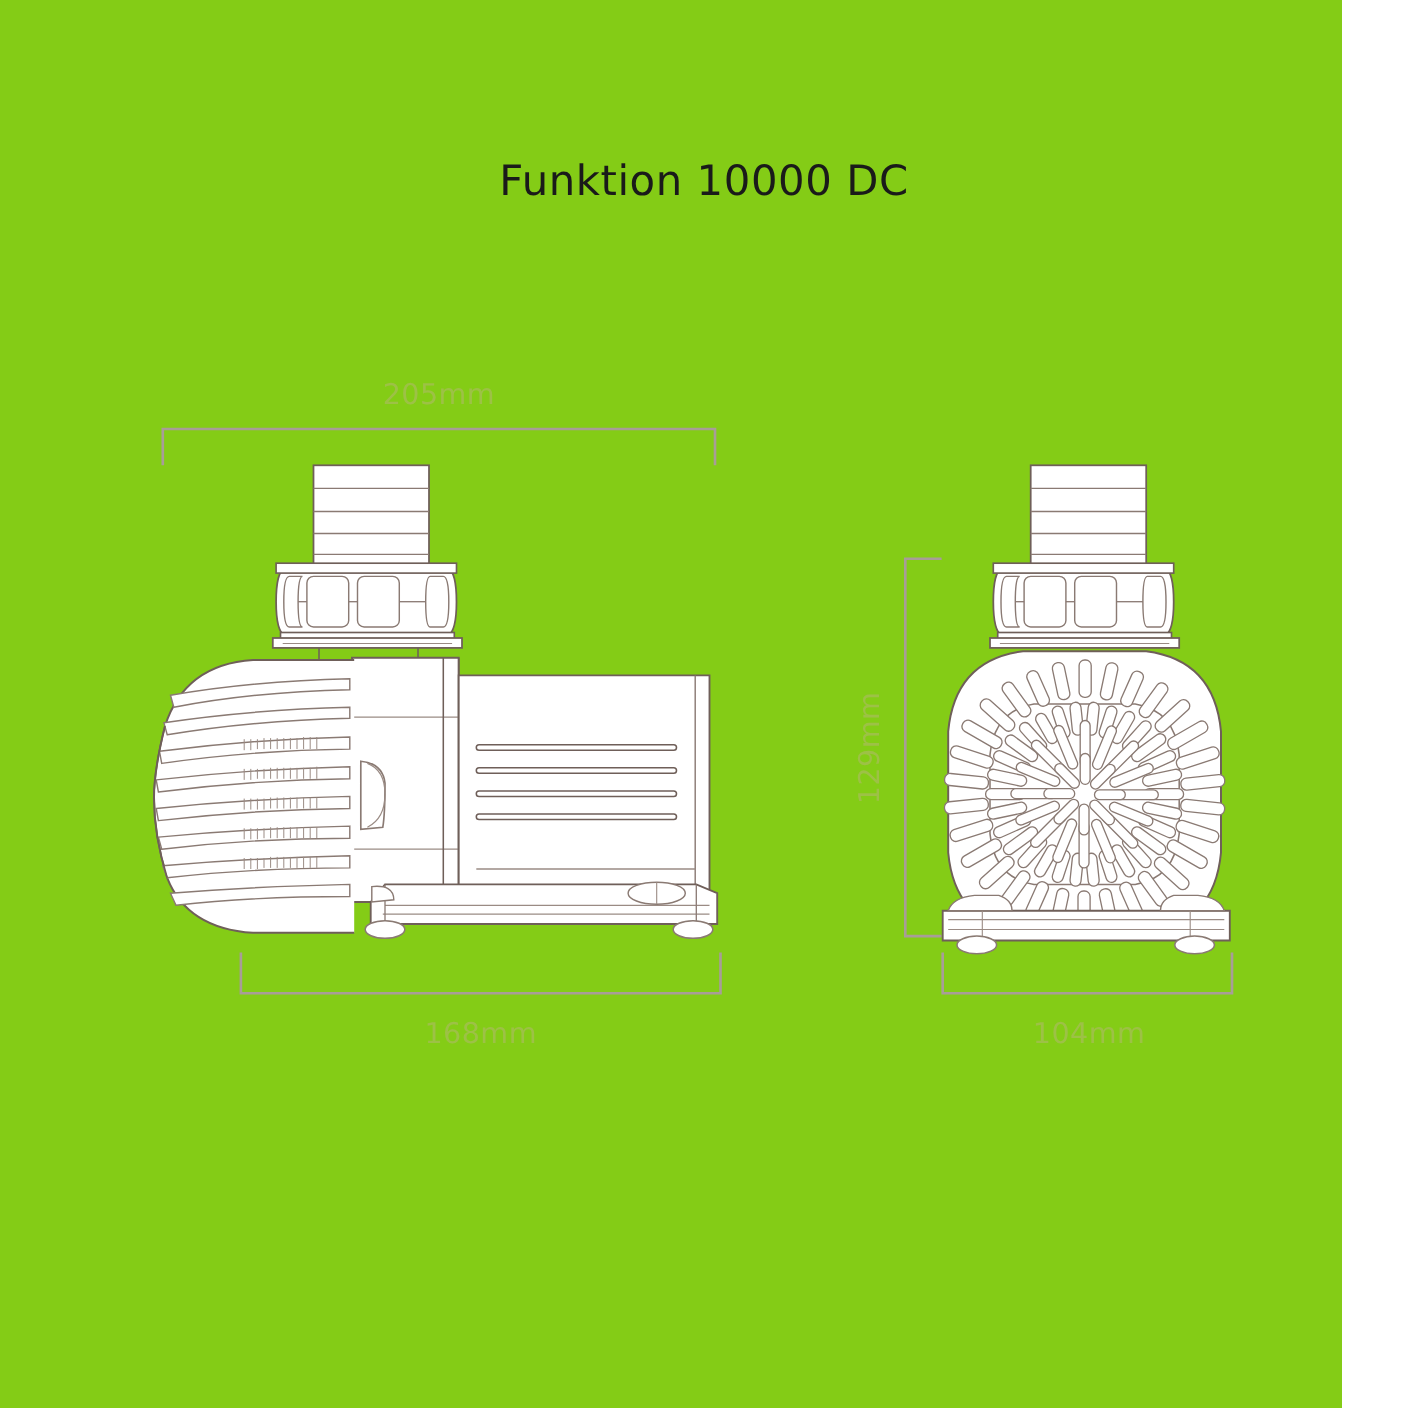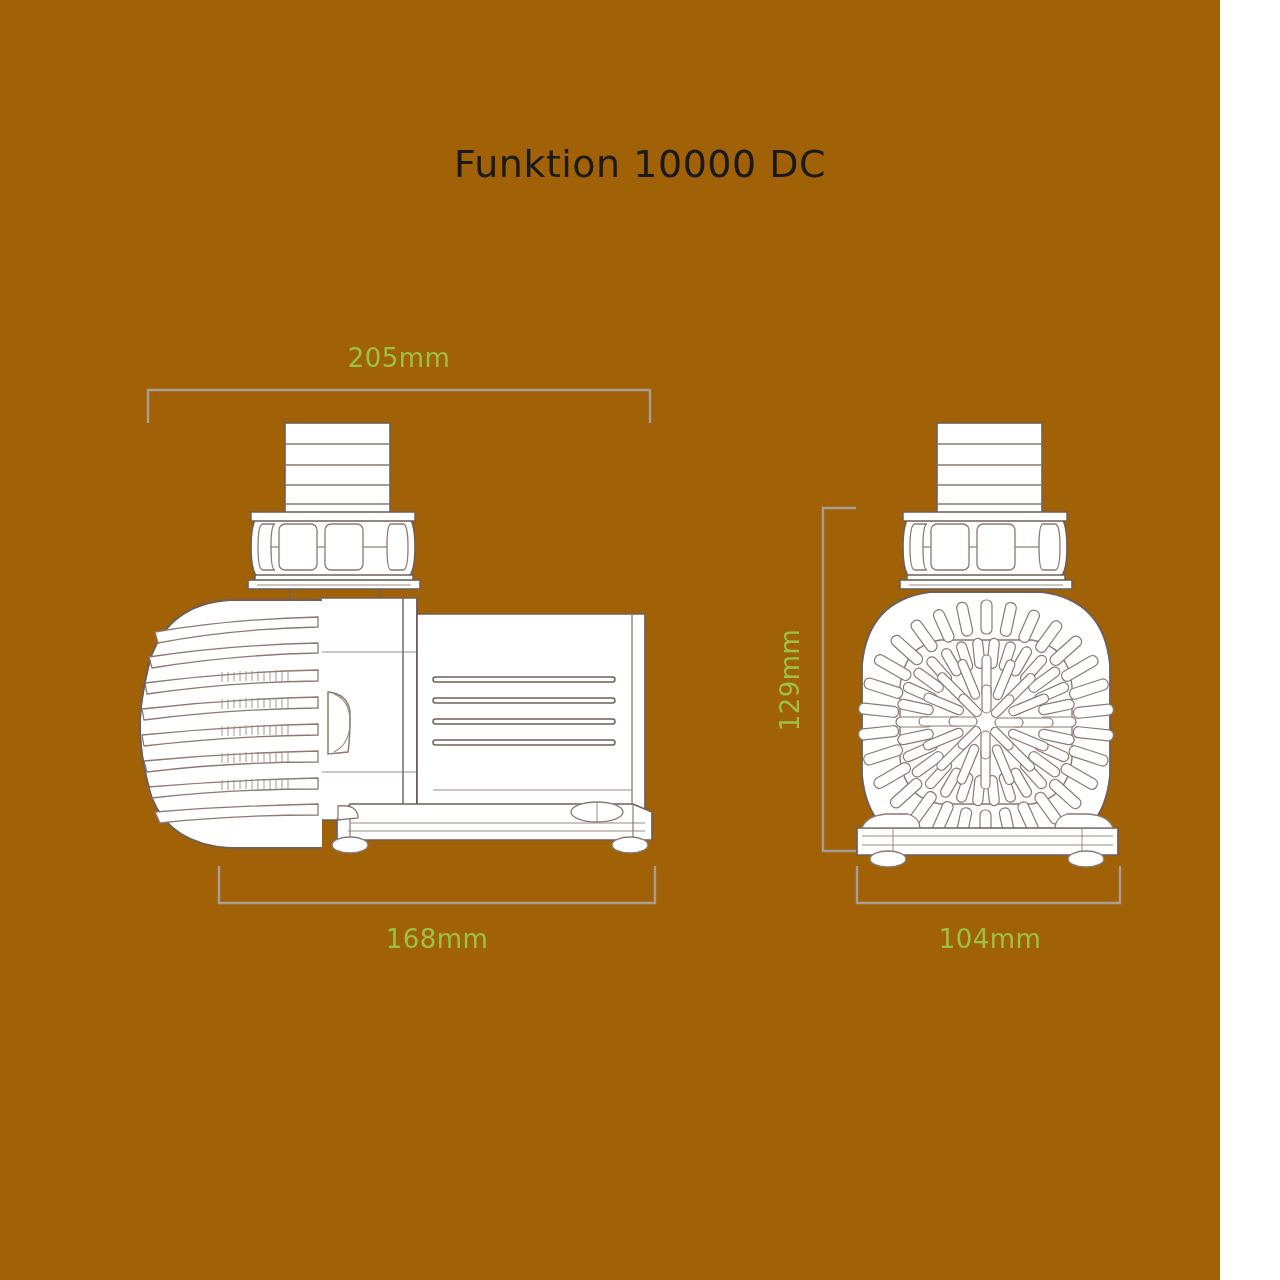--- a/index.html
+++ b/index.html
@@ -11,21 +11,21 @@
   body {
     width: 1280px;
     height: 1280px;
     overflow: hidden;
     font-family: "DejaVu Sans", "Liberation Sans", sans-serif;
   }
   #sheet {
     position: relative;
     width: 1220px;
     height: 1280px;
-    background: #a16207;
+    background: #84cc16;
   }
   #title {
     position: absolute;
     left: 0;
     top: 142px;
     width: 1280px;
     text-align: center;
     font-size: 38px;
     font-weight: 400;
     letter-spacing: 0.5px;

